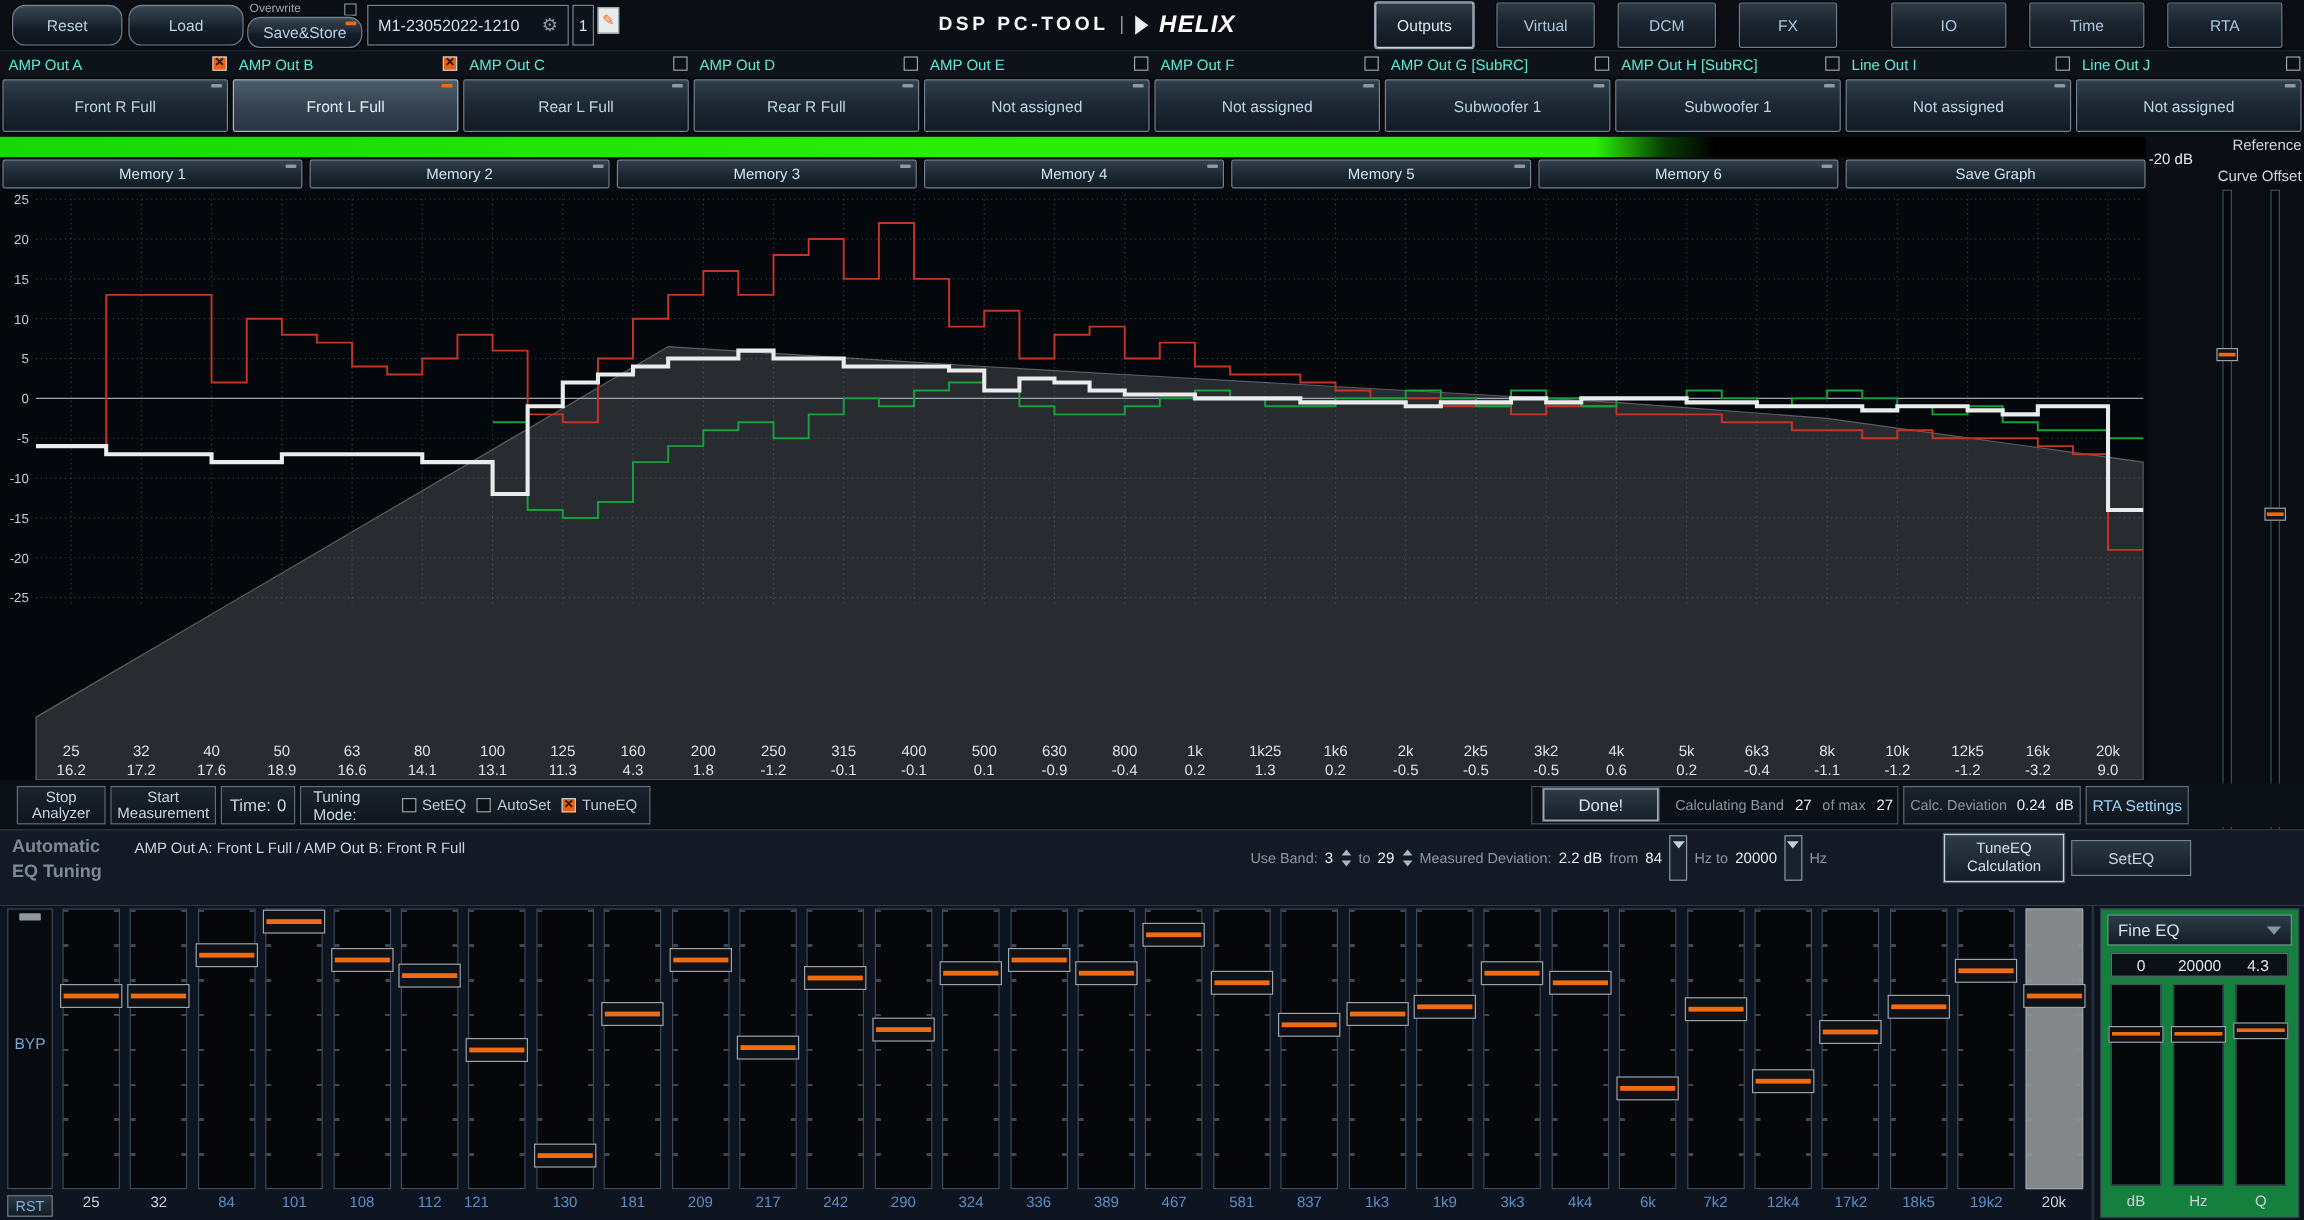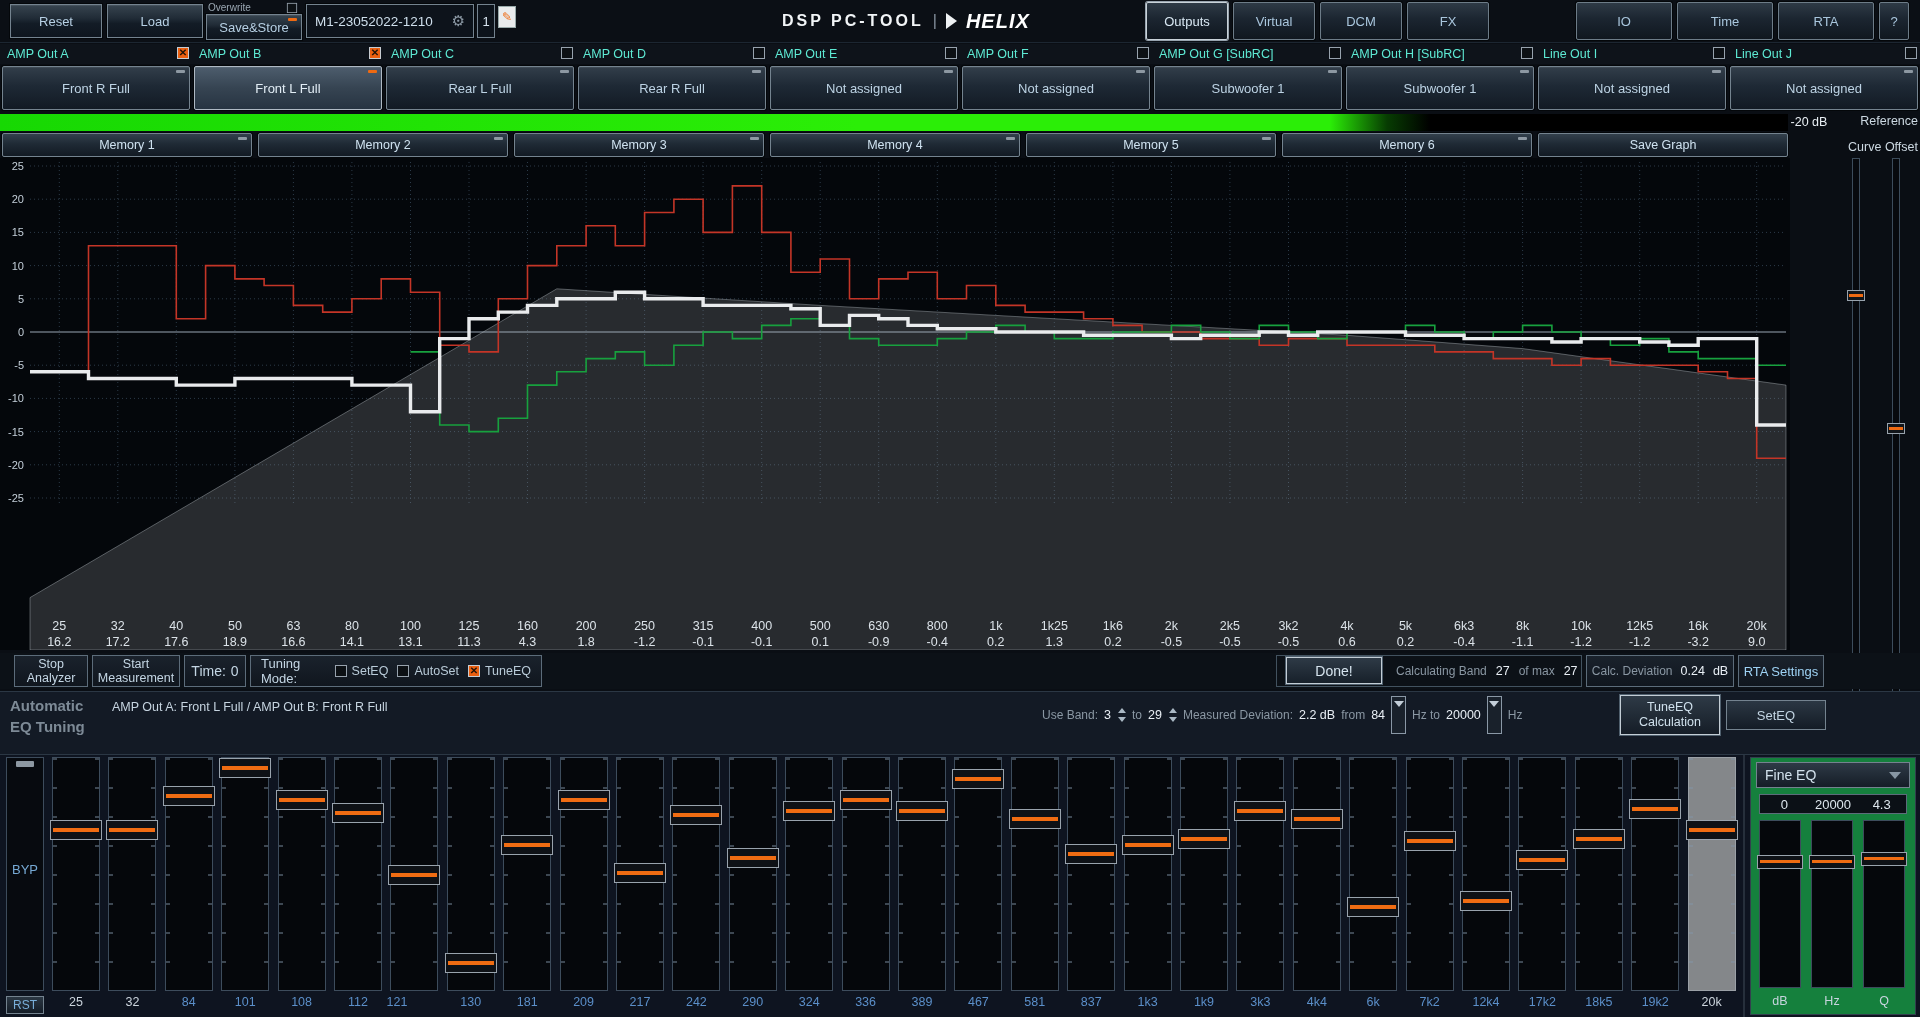--- a/index.html
+++ b/index.html
@@ -2,21 +2,21 @@
 <html><head>
 <meta charset="utf-8">
 <style>
   html,body{margin:0;padding:0;background:#05070a;width:1920px;height:1017px;overflow:hidden;
     font-family:"Liberation Sans",sans-serif;}
   #app{position:absolute;left:0;top:0;width:1920px;height:1017px;background:#0a0e14;}
 
   
   .btn{position:absolute;box-sizing:border-box;
     background:linear-gradient(180deg,#37444f 0%,#202b36 42%,#131c26 58%,#0e151e 100%);
-    border:1px solid #74838f;border-radius:0;color:#b7d0e4;font-size:13px;
+    border:1px solid #74838f;border-radius:11px;color:#b7d0e4;font-size:13px;
     display:flex;align-items:center;justify-content:center;text-align:center;
     box-shadow:0 0 0 1px #04070a, inset 0 1px 0 rgba(255,255,255,.08);}
   .ind{position:absolute;top:3px;right:4px;width:9px;height:3px;background:#8d98a2;border-radius:1px;}
   .ind.orange{background:#ef6a12;}
   .chk{box-sizing:border-box;width:12px;height:12px;border:1px solid #97a2ad;background:#0c1014;
     display:inline-flex;align-items:center;justify-content:center;font-size:10px;color:#1d1208;line-height:1;}
   .chk.checked{background:#ea5f10;border-color:#c7ccd1;}
   .chk.checked::after{content:"\2715";font-weight:bold;}
   .glabel{color:#8a97a3;font-size:12px;}
   .gvalue{color:#e9eff5;font-size:12.5px;}
@@ -33,21 +33,21 @@
   #gear{margin-left:auto;color:#8b98a4;font-size:15px;}
   #preset-num{position:absolute;left:477px;top:4px;width:18px;height:34px;box-sizing:border-box;background:#0d131b;
     border:1px solid #74838f;color:#d7e3ee;font-size:13px;display:flex;align-items:center;justify-content:center;}
   #edit-box{position:absolute;left:498px;top:6px;width:16px;height:20px;background:#e9ebec;border:1px solid #9aa;
     display:flex;align-items:center;justify-content:center;font-size:12px;color:#ef6a12;}
   #logo{position:absolute;left:782px;top:8px;height:26px;display:flex;align-items:center;gap:9px;}
   #logo-left{color:#f2f5f7;font-weight:bold;font-size:16px;letter-spacing:3px;}
   #logo-sep{color:#8793a0;font-size:16px;}
   #logo-tri{width:0;height:0;border-left:11px solid #eef1f3;border-top:8px solid transparent;border-bottom:8px solid transparent;}
   #logo-right{color:#ffffff;font-weight:bold;font-size:20px;font-style:italic;letter-spacing:1px;}
-  #nav-left,#nav-right{position:absolute;top:2px;height:38px;display:flex;gap:5px;}
+  #nav-left,#nav-right{position:absolute;top:2px;height:38px;display:flex;gap:19px;}
   #nav-left{left:1146px;}  #nav-right{left:1576px;}
   .nav-btn{position:relative;width:82px;height:38px;box-sizing:border-box;
     background:linear-gradient(180deg,#2e3a46 0%,#1b2530 45%,#10171f 100%);
     border:1px solid #6d7c88;border-radius:2px;color:#a9c6dd;font-size:13px;
     display:flex;align-items:center;justify-content:center;box-shadow:0 0 0 1px #04070a;}
   .nav-btn.active{border-color:#c9d2d9;box-shadow:0 0 0 1px #97a3ae;color:#d9e8f3;}
   #nav-right .nav-btn{width:96px;}
   #nav-right .nav-btn:last-child{width:30px;}
 
   
@@ -60,21 +60,21 @@
     background:linear-gradient(180deg,#323e4a 0%,#1e2935 45%,#121a24 100%);
     border:1px solid #74838f;border-radius:2px;color:#bdd3e4;font-size:13px;
     display:flex;align-items:center;justify-content:center;box-shadow:0 0 0 1px #04070a, inset 0 1px 0 rgba(255,255,255,.07);}
   .assign-btn.sel{background:linear-gradient(180deg,#4d5d6d 0%,#364452 50%,#273442 100%);
     border-color:#aeb9c4;color:#e2edf5;}
 
   
   #meter{position:absolute;left:0;top:114px;width:1788px;height:17px;background:#000;}
   #meter-fill{position:absolute;left:0;top:0;height:17px;
     background:linear-gradient(90deg,#17d803 0%,#2bee07 60%,#2bee07 93%,#073c02 97%,#000 100%);}
-  #meter-db{position:absolute;left:1786px;top:115px;width:46px;text-align:center;font-size:12.5px;color:#e8eef3;}
+  #meter-db{position:absolute;left:1786px;top:126px;width:46px;text-align:center;font-size:12.5px;color:#e8eef3;}
   .roff-lbl{position:absolute;left:1800px;width:118px;text-align:right;font-size:12.5px;color:#cdd9e2;}
   #memory-row{position:absolute;left:2px;top:133px;width:1786px;height:24px;display:flex;gap:6px;}
   .mem-btn{position:relative;flex:1;box-sizing:border-box;
     background:linear-gradient(180deg,#33404c 0%,#1f2a35 45%,#121a23 100%);
     border:1px solid #74838f;border-radius:2px;color:#cfe2f0;font-size:12.5px;
     display:flex;align-items:center;justify-content:center;box-shadow:0 0 0 1px #04070a;}
 
   
   #graph{position:absolute;left:0;top:158px;}
 

